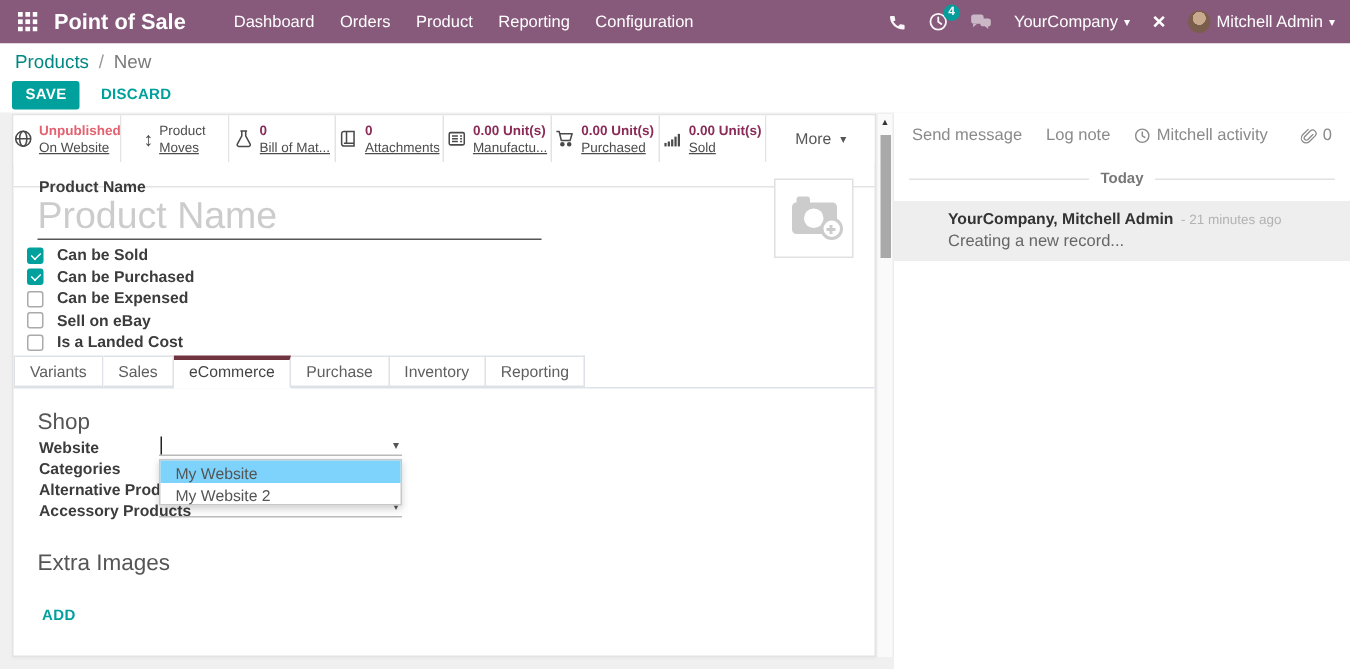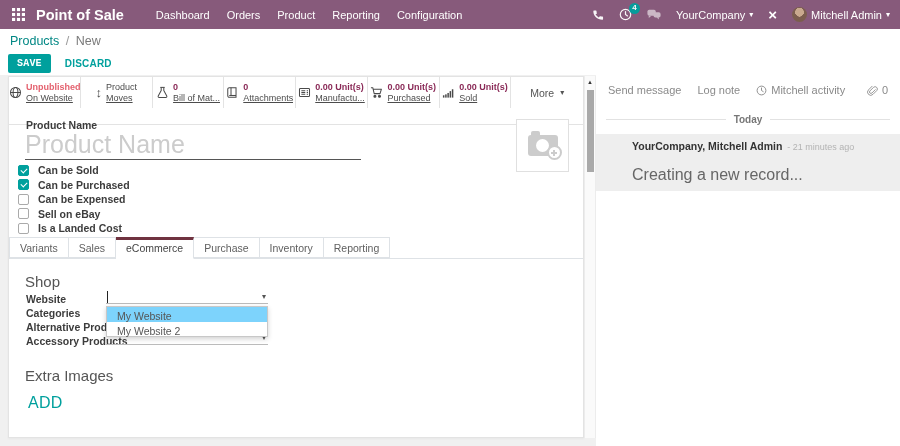--- a/index.html
+++ b/index.html
@@ -19,21 +19,21 @@
   .caret { font-size:8px; line-height:1; }
   .closex { font-size:15px; font-weight:bold; cursor:pointer; line-height:1; }
   .avatar { width:15px; height:15px; border-radius:50%; background:radial-gradient(circle at 50% 35%, #c9a98e 0 35%, #7b5d4e 36% 100%); display:inline-block; }
 
   
   .crumb-row { position:absolute; top:29px; left:0; width:900px; height:22px; padding:5px 10px 0; font-size:12.5px; background:#fff; }
   .crumb-parent { color:#008784; cursor:pointer; }
   .crumb-sep { color:#999; margin:0 3px; }
   .crumb-current { color:#7a7a7a; }
   .action-row { position:absolute; top:51px; left:0; width:900px; height:24px; padding:2px 8px; background:#fff; display:flex; align-items:center; gap:14px; }
-  .btn-save { background:#00A09D; color:#fff; border:none; font-size:10px; font-weight:bold; padding:4px 9px; border-radius:2px; cursor:pointer; letter-spacing:.2px; font-family:Liberation Mono, monospace; }
+  .btn-save { background:#00A09D; color:#fff; border:none; font-size:10px; font-weight:bold; padding:4px 9px; border-radius:2px; cursor:pointer; letter-spacing:.2px; font-family:Liberation Sans, sans-serif; }
   .btn-discard { background:none; border:none; color:#00A09D; font-size:10px; font-weight:bold; cursor:pointer; letter-spacing:.2px; font-family:inherit; }
 
   
   .content-bg { position:absolute; top:75px; left:0; width:900px; height:371px; background:#f0f0f0; }
   .sheet { position:absolute; top:76px; left:8px; width:576px; height:362px; background:#fff; border:1px solid #e3e3e3; box-shadow:0 1px 2px rgba(0,0,0,.04); }
 
   
   .statbar { display:flex; height:48px; border-bottom:1px solid #e3e3e3; }
   .stat { width:72px; height:31px; border-right:1px solid #e3e3e3; display:flex; align-items:center; justify-content:center; gap:4px; cursor:pointer; background:#fff; }
   .stat:last-child { border-right:none; }
@@ -79,40 +79,40 @@
   .website-field { position:absolute; left:97px; top:213px; width:162px; height:14px; border-bottom:1px solid #bbb; cursor:text; }
   .fcursor { position:absolute; left:1px; top:1px; width:1px; height:12px; background:#222; }
   .fcaret { position:absolute; right:2px; top:2px; font-size:8px; color:#555; }
   .dropdown { position:absolute; left:97px; top:229px; width:162px; background:#fff; border:1px solid #c8c8c8; box-shadow:0 2px 5px rgba(0,0,0,.18); z-index:6; }
   .opt { font-size:10.5px; color:#555; padding:3px 10px; height:14.5px; cursor:pointer; white-space:nowrap; }
   .opt[data-active="true"] { background:#7dd3fc; }
   .acc-field { position:absolute; left:97px; top:254px; width:162px; height:14px; border-bottom:1px solid #bbb; cursor:text; }
 
   
   .extra-heading { position:absolute; left:16px; top:290px; font-size:15px; color:#555; }
-  .add-link { position:absolute; left:19px; top:317px; font-size:16px; font-weight:normal; color:#00A09D; cursor:pointer; letter-spacing:.3px; }
+  .add-link { position:absolute; left:19px; top:328px; font-size:10px; font-weight:bold; color:#00A09D; cursor:pointer; letter-spacing:.3px; }
 
   
   .vscroll { position:absolute; left:584px; top:76px; width:12px; height:362px; background:#fafafa; border-left:1px solid #ececec; border-right:1px solid #ececec; }
   .vs-arrow { height:12px; text-align:center; font-size:6px; color:#333; line-height:12px; cursor:pointer; }
   .vs-thumb { position:absolute; left:1.5px; top:14px; width:7px; height:82px; background:#a9a9a9; cursor:grab; }
 
   
   .chatter { position:absolute; left:596px; top:75px; width:304px; height:371px; background:#fff; }
   .chat-toolbar { display:flex; align-items:center; padding:9px 12px 6px; font-size:11px; color:#8a8a8a; gap:16px; }
   .chat-btn { cursor:pointer; white-space:nowrap; display:inline-flex; align-items:center; gap:4px; background:none; border:none; color:#8a8a8a; font-size:11px; font-family:inherit; padding:0; }
   .chat-right { margin-left:auto; display:flex; align-items:center; gap:18px; }
   .today-divider { display:flex; align-items:center; gap:8px; margin:12px 10px 0; }
   .today-divider .line { flex:1; height:1px; background:#e2e2e2; }
   .today-divider .txt { font-size:10px; font-weight:bold; color:#777; }
   .message { margin-top:9px; background:#eeeeee; padding:6px 12px 7px 36px; }
   .msg-head { display:flex; align-items:baseline; gap:5px; }
   .msg-author { font-size:10.5px; font-weight:bold; color:#333; }
   .msg-time { font-size:9px; color:#b3b3b3; }
-  .msg-body { font-size:16px; color:#666; margin-top:14px; }
+  .msg-body { font-size:11px; color:#666; margin-top:3px; }
 
   svg { display:block; }
 </style>
 </head>
 <body>
 
 <header class="navbar">
   <span class="apps-btn">
     <svg width="13" height="13" viewBox="0 0 14 14">
       <g fill="#fff">

